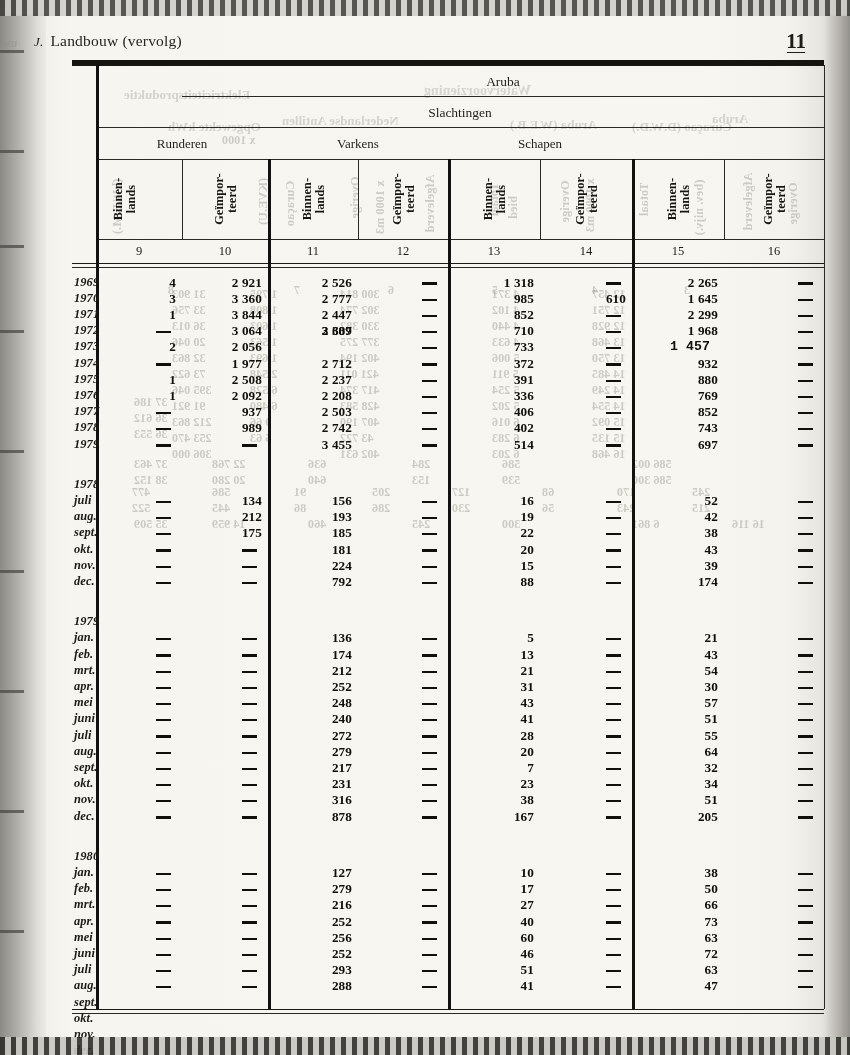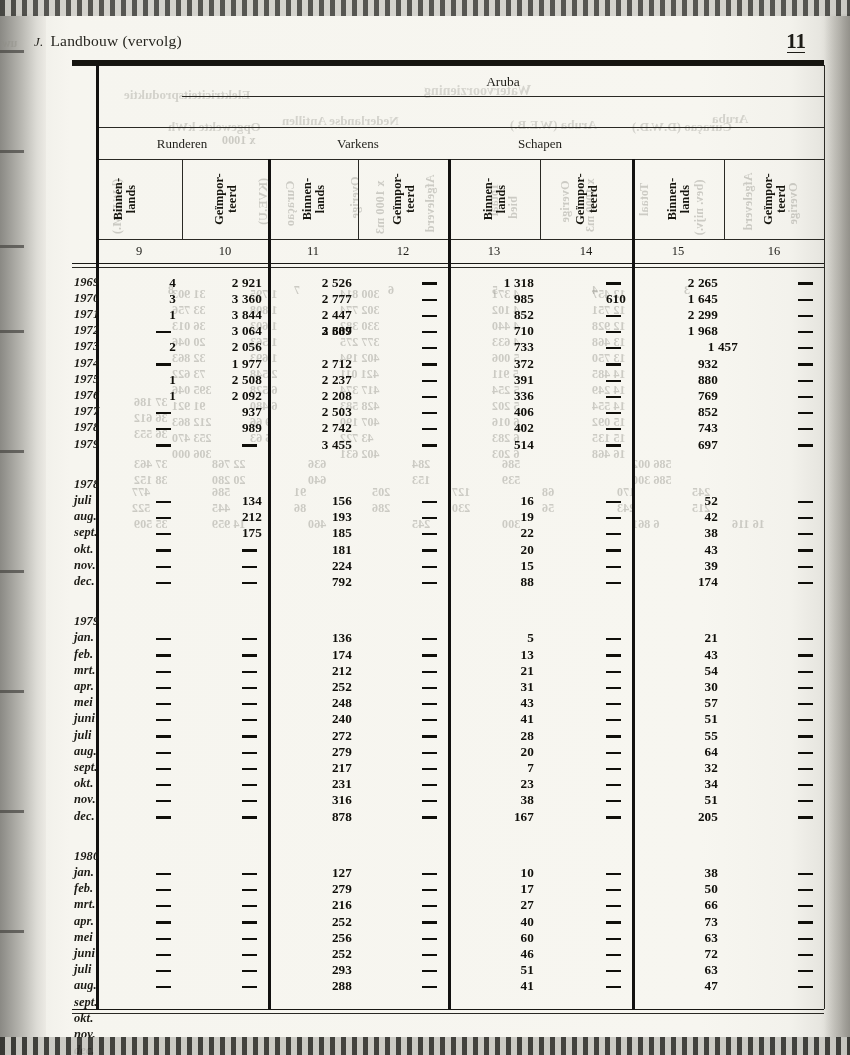--- a/index.html
+++ b/index.html
@@ -266,20 +266,21 @@
       <div class="vline" style="left:110px;top:94px;height:80px;"></div>
       <div class="vline thick" style="left:196px;top:94px;height:850px;"></div>
       <div class="vline" style="left:286px;top:94px;height:80px;"></div>
       <div class="vline thick" style="left:376px;top:94px;height:850px;"></div>
       <div class="vline" style="left:468px;top:94px;height:80px;"></div>
       <div class="vline thick" style="left:560px;top:94px;height:850px;"></div>
       <div class="vline" style="left:652px;top:94px;height:80px;"></div>
       <div class="vline" style="left:752px;top:0;height:944px;"></div>
 
       <div class="cell ctr h-top" style="left:110px;top:4px;width:642px;height:26px;">Aruba</div>
+      <div class="cell ctr h-top" style="left:24px;top:35px;width:728px;height:26px;">Slachtingen</div>
 
       <div class="cell ctr h-grp" style="left:24px;top:66px;width:172px;height:27px;">Runderen</div>
       <div class="cell ctr h-grp" style="left:196px;top:66px;width:180px;height:27px;">Varkens</div>
       <div class="cell ctr h-grp" style="left:376px;top:66px;width:184px;height:27px;">Schapen</div>
 
       <div class="rot" style="left:17px;top:99px;width:70px;height:70px;line-height:70px;">
         <span style="display:inline-block;line-height:1.06;vertical-align:middle;">
           <span>Binnen-</span><br><span>lands</span>
         </span>
       </div>
@@ -365,21 +366,21 @@
           <div class="dash" style="width: 26px; left: 528px; top: 258.6px;"><b></b></div>
           <div class="num" style="width: 90px; left: 556px; top: 258.6px;">1 968</div>
           <div class="dash" style="width: 26px; left: 720px; top: 258.6px;"><b></b></div>
           <div class="rowlab" style="left: 2px; top: 274.8px;">1973</div>
           <div class="num" style="width: 90px; left: 14px; top: 274.8px;">2</div>
           <div class="num" style="width: 90px; left: 100px; top: 274.8px;">2 056</div>
           <div class="num" style="width: 90px; left: 190px; top: 258px;">3 309</div>
           <div class="dash" style="width: 26px; left: 344px; top: 274.8px;"><b></b></div>
           <div class="num" style="width: 90px; left: 372px; top: 274.8px;">733</div>
           <div class="dash" style="width: 26px; left: 528px; top: 274.8px;"><b></b></div>
-          <div class="num" style="width: 90px; left: 576px; top: 274.8px;">1 457</div>
+          <div class="num" style="width: 90px; left: 548px; top: 274.8px; font-family: Liberation Mono, monospace;">1 457</div>
           <div class="dash" style="width: 26px; left: 720px; top: 274.8px;"><b></b></div>
           <div class="rowlab" style="left: 2px; top: 291px;">1974</div>
           <div class="dash" style="width: 26px; left: 78px; top: 291px;"><b></b></div>
           <div class="num" style="width: 90px; left: 100px; top: 291px;">1 977</div>
           <div class="num" style="width: 90px; left: 190px; top: 291px;">2 712</div>
           <div class="dash" style="width: 26px; left: 344px; top: 291px;"><b></b></div>
           <div class="num" style="width: 90px; left: 372px; top: 291px;">372</div>
           <div class="dash" style="width: 26px; left: 528px; top: 291px;"><b></b></div>
           <div class="num" style="width: 90px; left: 556px; top: 291px;">932</div>
           <div class="dash" style="width: 26px; left: 720px; top: 291px;"><b></b></div>

